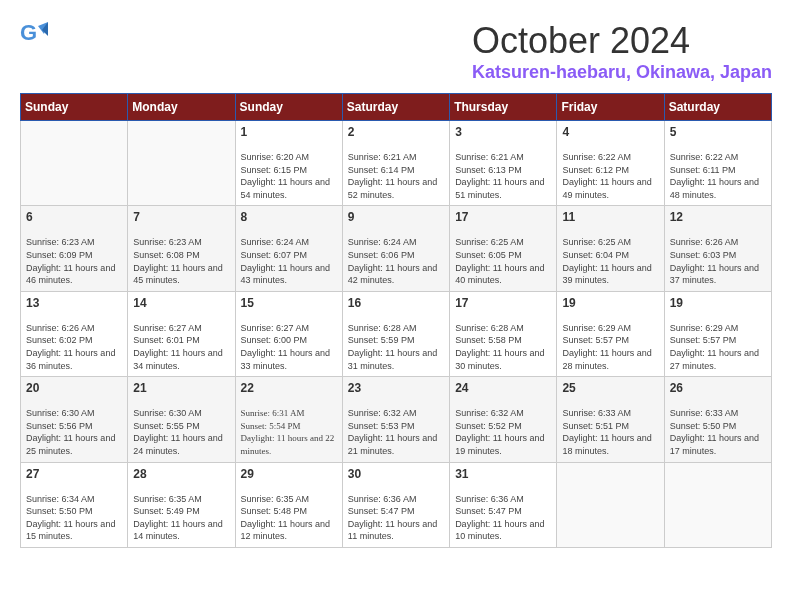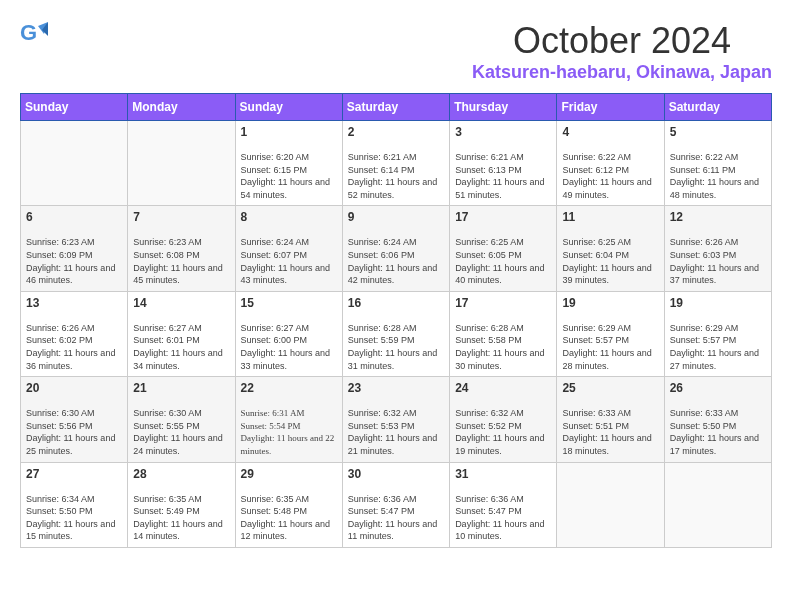--- a/index.html
+++ b/index.html
@@ -28,39 +28,39 @@
     }
     .logo-text span {
       color: #4a90d9;
     }
     .logo-icon {
       width: 28px;
       height: 28px;
       margin-right: 4px;
     }
     .title-block {
-      text-align: center;
+      text-align: left;
     }
     .month-title {
       font-size: 36px;
       color: #333;
       font-weight: normal;
     }
     .location {
       font-size: 18px;
       color: #8b5cf6;
       font-weight: bold;
     }
     table {
       width: 100%;
       border-collapse: collapse;
       font-size: 10px;
     }
     thead th {
-      background: #8b5cf6;
+      background: #7f1d1d;
       color: #fff;
       padding: 6px 4px;
       text-align: left;
       font-size: 12px;
       font-weight: bold;
       border: 1px solid #2a5aaf;
     }
     tbody tr {
       vertical-align: top;
     }

